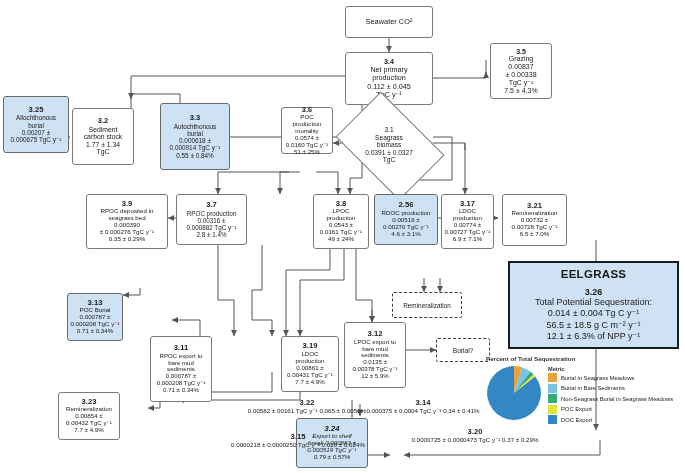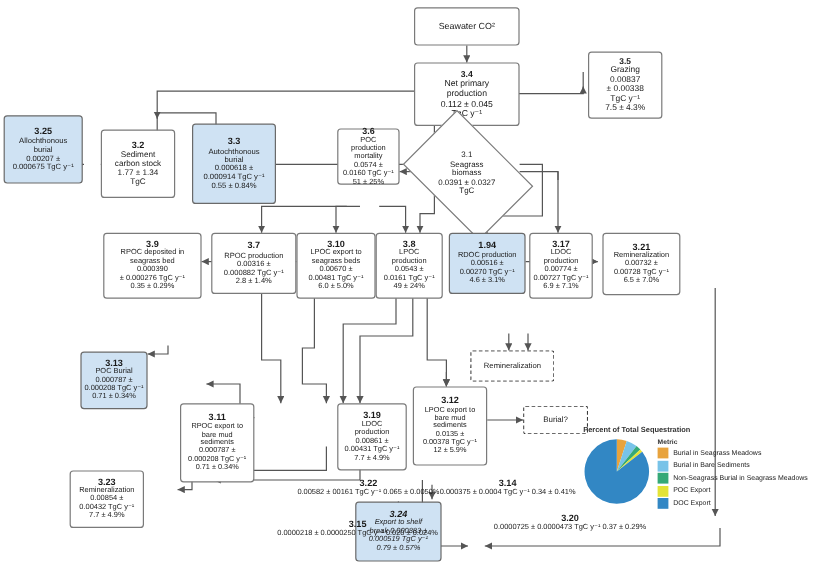--- a/index.html
+++ b/index.html
@@ -164,21 +164,21 @@
   </div>
 
   <div class="node blue" style="left:3px;top:96px;width:66px;height:57px;font-size:6.4px;">
     <span class="id" style="font-size:7.6px;">3.25</span>
     <span class="ln">Allochthonous</span>
     <span class="ln">burial</span>
     <span class="ln">0.00207 ±</span>
     <span class="ln">0.000675 TgC y⁻¹</span>
   </div>
 
-  <div class="node" style="left:84px;top:108px;width:62px;height:57px;font-size:6.8px;">
+  <div class="node" style="left:72px;top:108px;width:62px;height:57px;font-size:6.8px;">
     <span class="id" style="font-size:7.6px;">3.2</span>
     <span class="ln">Sediment</span>
     <span class="ln">carbon stock</span>
     <span class="ln">1.77 ± 1.34</span>
     <span class="ln">TgC</span>
   </div>
 
   <div class="node blue" style="left:160px;top:103px;width:70px;height:67px;font-size:6.4px;">
     <span class="id" style="font-size:7.6px;text-align:center;">3.3</span>
     <span class="ln">Autochthonous</span>
@@ -208,40 +208,32 @@
   </div>
 
   <div class="node" style="left:176px;top:194px;width:71px;height:51px;font-size:6.3px;">
     <span class="id" style="font-size:7.6px;">3.7</span>
     <span class="ln">RPOC production</span>
     <span class="ln">0.00316 ±</span>
     <span class="ln">0.000882 TgC y⁻¹</span>
     <span class="ln">2.8 ± 1.4%</span>
   </div>
 
-  <div class="node" style="left:247px;top:194px;width:66px;height:55px;font-size:6.2px;">
-    <span class="id" style="font-size:7.6px;">3.10</span>
-    <span class="ln">LPOC export to</span>
-    <span class="ln">seagrass beds</span>
-    <span class="ln">0.00670 ±</span>
-    <span class="ln">0.00481 TgC y⁻¹</span>
-    <span class="ln">6.0 ± 5.0%</span>
-  </div>
 
   <div class="node" style="left:313px;top:194px;width:56px;height:55px;font-size:6.2px;">
     <span class="id" style="font-size:7.6px;">3.8</span>
     <span class="ln">LPOC</span>
     <span class="ln">production</span>
     <span class="ln">0.0543 ±</span>
     <span class="ln">0.0161 TgC y⁻¹</span>
     <span class="ln">49 ± 24%</span>
   </div>
 
   <div class="node blue" style="left:374px;top:194px;width:64px;height:51px;font-size:6.2px;">
-    <span class="id" style="font-size:7.6px;">1.94</span>
+    <span class="id" style="font-size:7.6px;">2.56</span>
     <span class="ln">RDOC production</span>
     <span class="ln">0.00516 ±</span>
     <span class="ln">0.00270 TgC y⁻¹</span>
     <span class="ln">4.6 ± 3.1%</span>
   </div>
 
   <div class="node" style="left:441px;top:194px;width:53px;height:55px;font-size:6.2px;">
     <span class="id" style="font-size:7.6px;">3.17</span>
     <span class="ln">LDOC</span>
     <span class="ln">production</span>
@@ -336,20 +328,28 @@
     <span class="ln">0.000375 ± 0.0004 TgC y⁻¹</span>
     <span class="ln">0.34 ± 0.41%</span>
   </div>
 
   <div class="freelabel" style="left:360px;top:427px;width:230px;font-size:6.2px;">
     <span class="id" style="font-size:7.6px;">3.20</span>
     <span class="ln">0.0000725 ± 0.0000473 TgC y⁻¹</span>
     <span class="ln">0.37 ± 0.29%</span>
   </div>
 
+  <div class="eelgrass" style="left:508px;top:261px;width:171px;height:88px;">
+    <div class="ttl">EELGRASS</div>
+    <div class="num">3.26</div>
+    <div class="l">Total Potential Sequestration:</div>
+    <div class="l">0.014 ± 0.004 Tg C y⁻¹</div>
+    <div class="l">56.5 ± 18.5 g C m⁻² y⁻¹</div>
+    <div class="l">12.1 ± 6.3% of NPP y⁻¹</div>
+  </div>
 
   <div class="pieblock" style="left:486px;top:355px;width:196px;height:64px;">
     <div class="pietitle">Percent of Total Sequestration</div>
     <div style="display:flex;align-items:flex-start;margin-top:3px;">
       <svg id="pie-svg" width="56" height="56" viewBox="0 0 100 100">
           <path d="M50,50 L50,2 A48,48 0 0,1 64.83281572999748,4.349287217832632 Z" fill="#e8a33d"></path>
           <path d="M50,50 L64.83281572999748,4.349287217832632 A48,48 0 0,1 79.41953857534287,12.072559405966857 Z" fill="#78c3e8"></path>
           <path d="M50,50 L79.41953857534287,12.072559405966857 A48,48 0 0,1 84.99049411622775,17.14173891542295 Z" fill="#35a977"></path>
           <path d="M50,50 L84.99049411622775,17.14173891542295 A48,48 0 0,1 87.92744059403313,20.58046142465713 Z" fill="#e3e336"></path>
           <path d="M50,50 L87.92744059403313,20.58046142465713 A48,48 0 1,1 49.99999999999999,2 Z" fill="#3287c4"></path>

